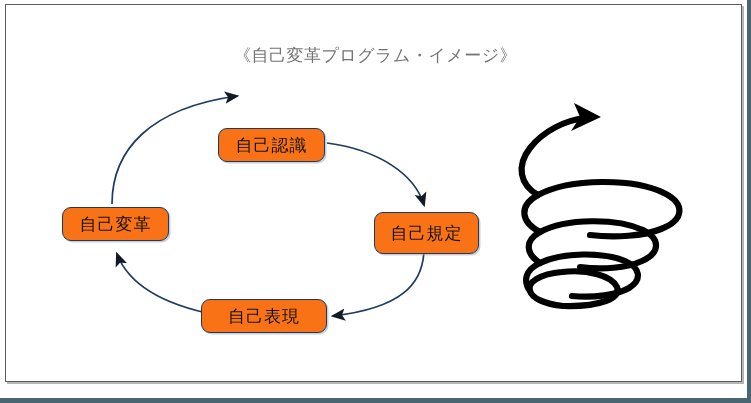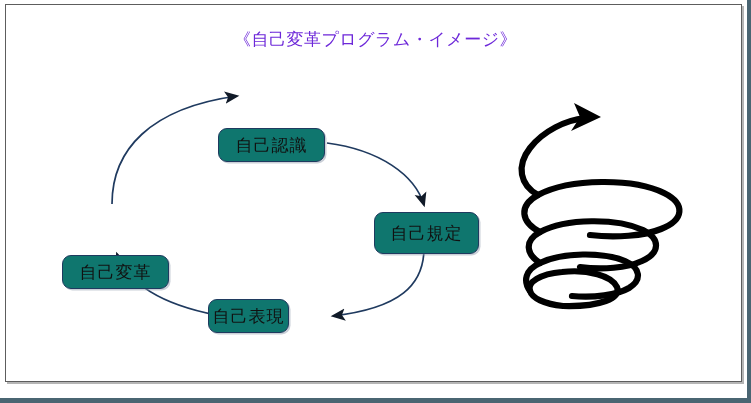--- a/index.html
+++ b/index.html
@@ -42,48 +42,48 @@
     height: 378px;
     background: #ffffff;
     border: 1px solid #5d5d5d;
     box-sizing: border-box;
     box-shadow: 2px 2px 0 rgba(120,120,120,0.55);
   }
 
   #diagram-title {
     position: absolute;
     left: 0;
-    top: 28px;
+    top: 44px;
     width: 751px;
     text-align: center;
     font-size: 17px;
-    color: #6d28d9;
+    color: #737373;
     letter-spacing: 0.5px;
     white-space: nowrap;
   }
 
   
   .node-box {
     position: absolute;
     border: 1.6px solid #1f3a5f;
     border-radius: 9px;
-    background: #0f766e;
+    background: #f97316;
     box-sizing: border-box;
     display: flex;
     align-items: center;
     justify-content: center;
     font-size: 17px;
     color: #111111;
     letter-spacing: 1px;
     box-shadow: 1.5px 1.5px 0 rgba(150,160,175,0.5);
   }
-  #node-self-transform { left: 62px;  top: 207px; width: 107px; height: 34px; margin-top: 48px; }
+  #node-self-transform { left: 62px;  top: 207px; width: 107px; height: 34px; }
   #node-self-awareness  { left: 218px; top: 128px; width: 107px; height: 34px; }
   #node-self-definition { left: 374px; top: 212px; width: 105px; height: 42px; }
-  #node-self-expression { left: 208px; top: 299px; width: 81px; height: 34px; }
+  #node-self-expression { left: 201px; top: 299px; width: 126px; height: 34px; }
 
   #cycle-arrows, #spiral-svg {
     position: absolute;
     left: 0;
     top: 0;
     pointer-events: none;
   }
 </style>
 </head>
 <body>

